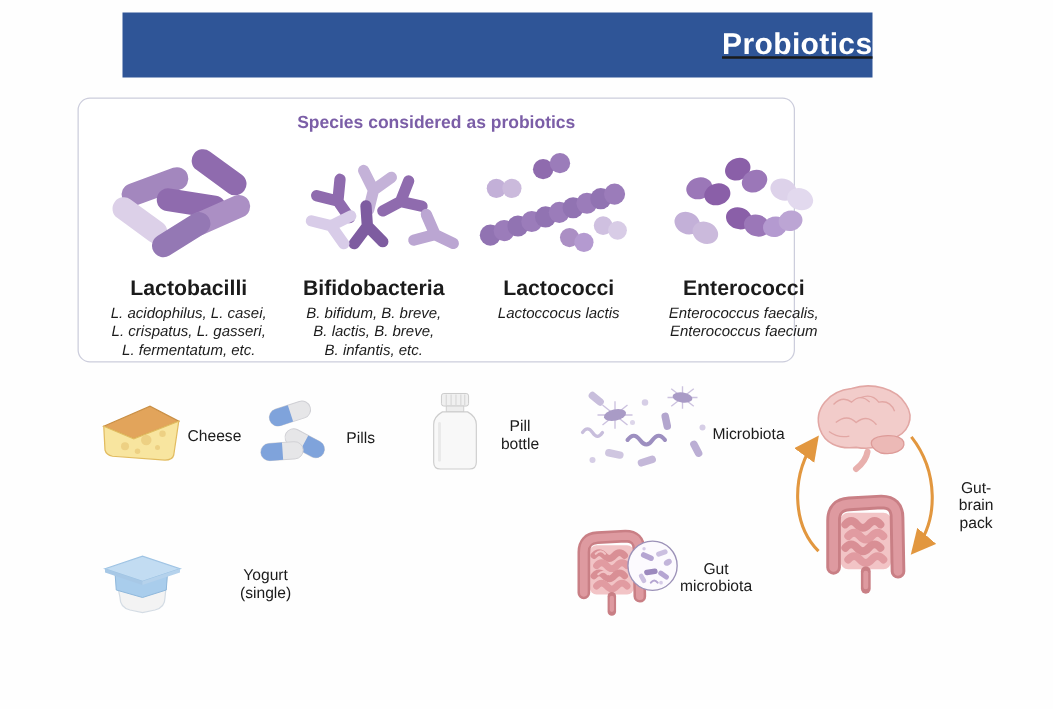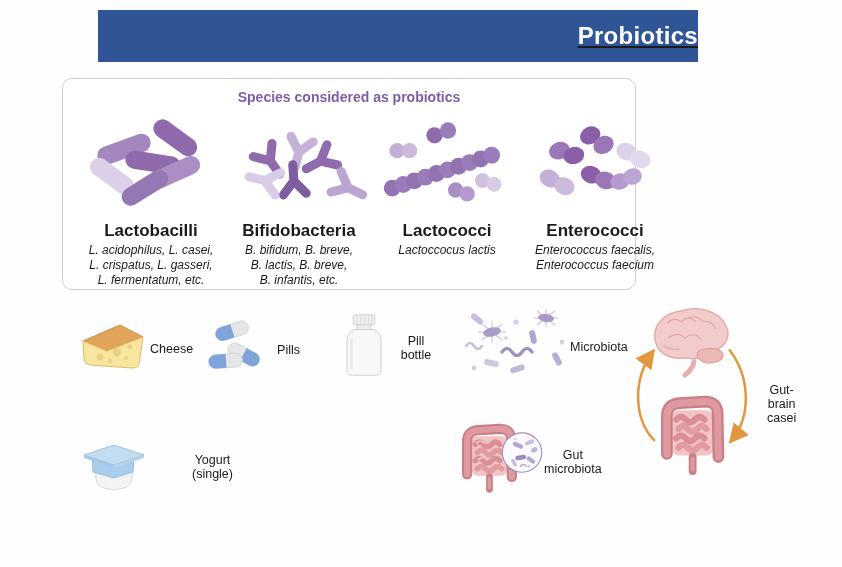--- a/index.html
+++ b/index.html
@@ -306,16 +306,16 @@
             <path d="M25,60 q6,-7 12,0 t12,0 t12,0" stroke="#D98F95" stroke-width="8"></path>
             <path d="M28,72 q6,-7 12,0 t12,0 t12,0" stroke="#E19BA1" stroke-width="8"></path>
           </g>
           <path d="M13,80 L13,32 Q13,16 29,15 L62,13 Q78,13 78,29 L79,84" fill="none" stroke="#C97F85" stroke-width="15" stroke-linecap="round"></path>
           <path d="M13,80 L13,32 Q13,16 29,15 L62,13 Q78,13 78,29 L79,84" fill="none" stroke="#DE9AA0" stroke-width="9" stroke-linecap="round"></path>
           <path d="M46,84 L46,102" stroke="#C97F85" stroke-width="10" stroke-linecap="round"></path>
           <path d="M46,86 L46,100" stroke="#DE9AA0" stroke-width="5" stroke-linecap="round"></path>
         </g>
       </svg>
     </div>
-    <div class="item-label">Gut-brain casei</div>
+    <div class="item-label">Gut-brain pack</div>
   </div>
 
 </div>
 
 </body></html>

